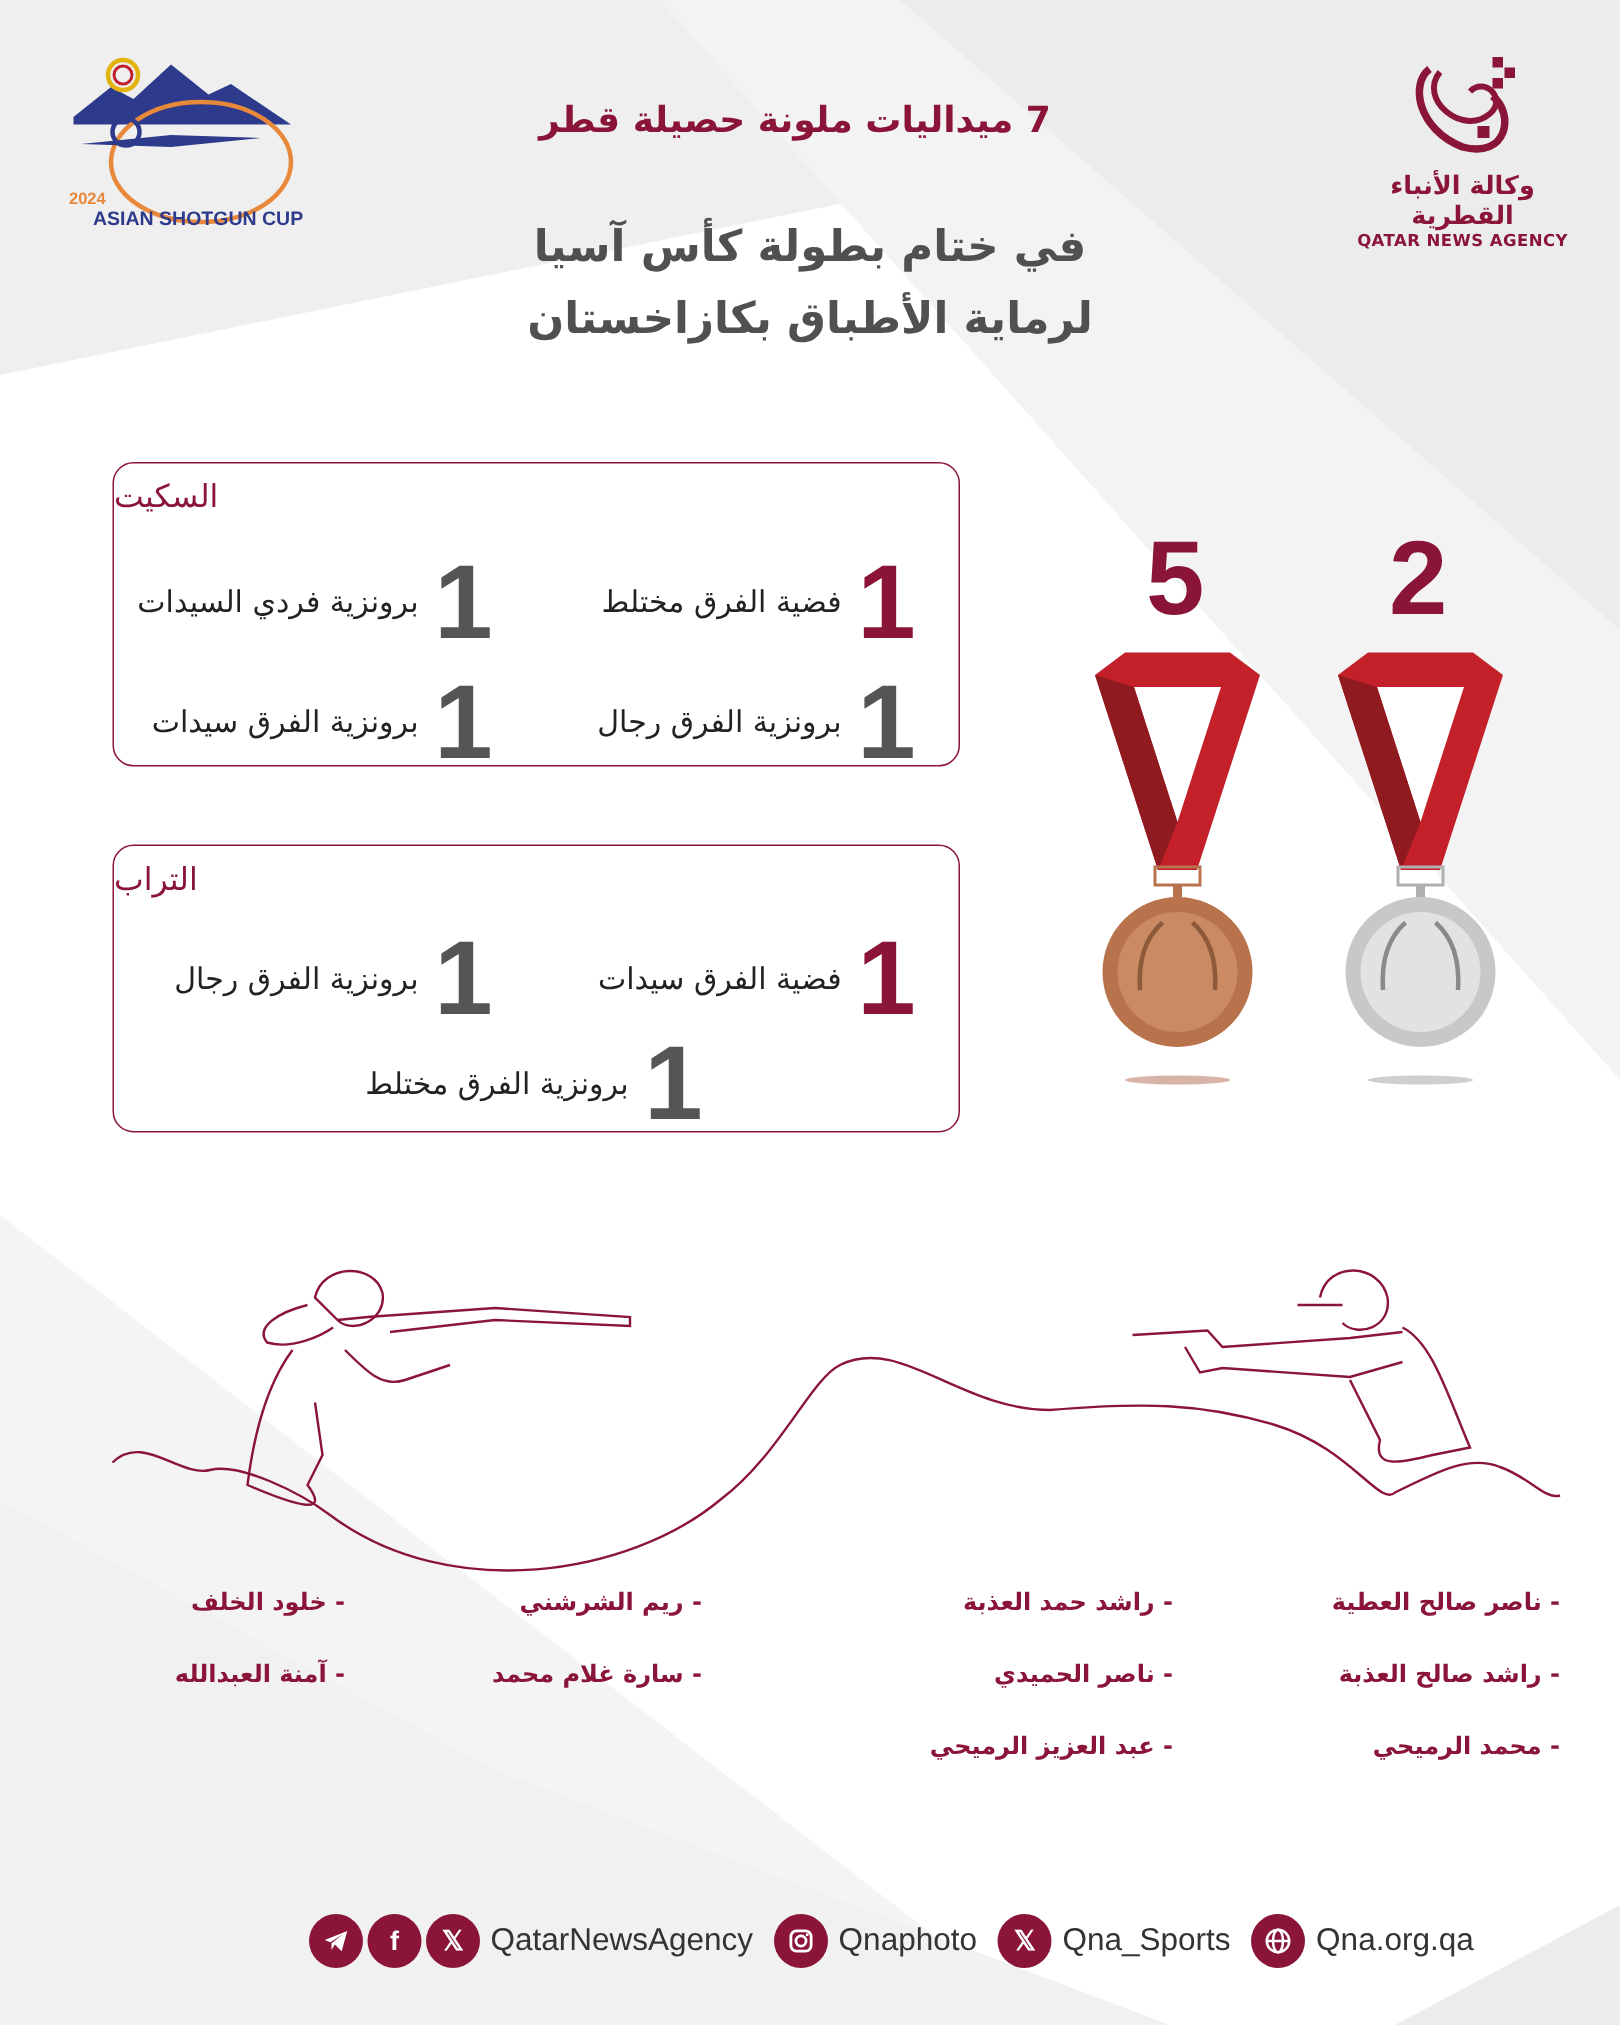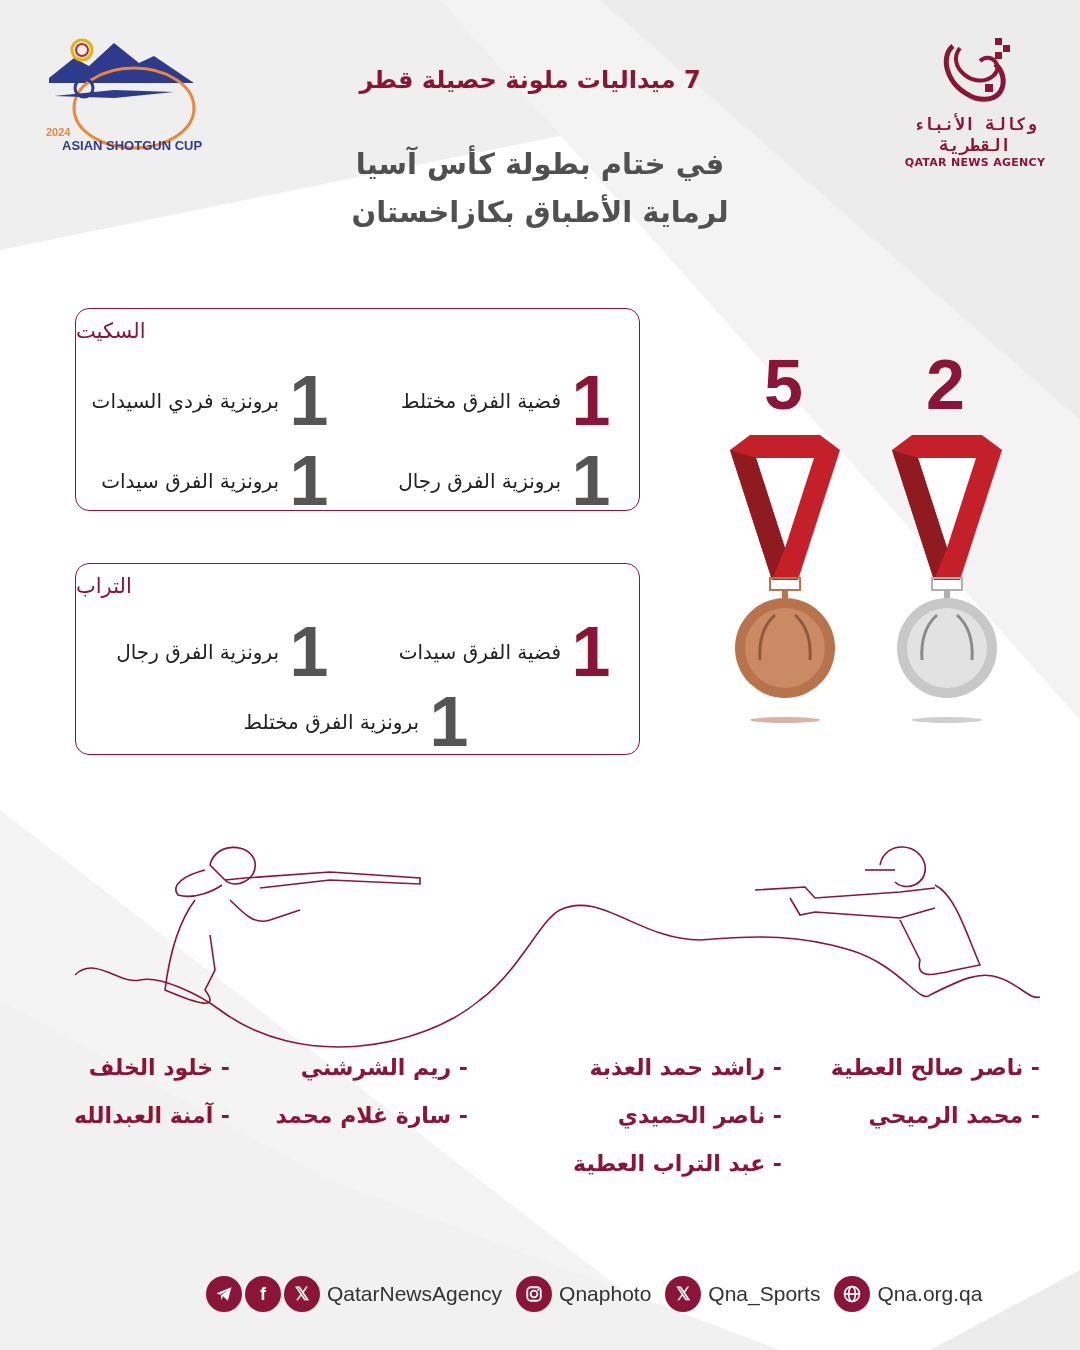--- a/index.html
+++ b/index.html
@@ -3,42 +3,42 @@
 <meta charset="utf-8">
 <style>
   * { box-sizing: border-box; margin: 0; padding: 0; }
   body { width: 1080px; height: 1350px; position: relative; overflow: hidden; background: #ffffff; font-family: "DejaVu Sans", sans-serif; }
   .bg { position: absolute; inset: 0; z-index: 0; }
   .layer { position: absolute; z-index: 1; }
 
   
   .event-logo { left: 44px; top: 38px; width: 160px; height: 120px; }
   .qna-logo { left: 900px; top: 36px; width: 150px; height: 125px; text-align: center; }
-  .qna-ar { font-size: 17px; color: #8a1538; font-weight: bold; margin-top: 2px; direction: rtl; font-family: Liberation Mono, monospace; }
+  .qna-ar { font-size: 17px; color: #8a1538; font-weight: bold; margin-top: 2px; direction: rtl; }
   .qna-en { font-size: 11px; color: #8a1538; font-weight: bold; letter-spacing: 0.3px; }
   .title { left: 230px; top: 66px; width: 600px; text-align: center; direction: rtl; font-size: 24px; font-weight: bold; color: #8a1538; }
   .subtitle { left: 300px; top: 140px; width: 480px; text-align: center; direction: rtl; font-size: 29px; font-weight: bold; color: #505050; line-height: 48px; }
 
   
   .box { position: absolute; left: 75px; width: 565px; border: 1.5px solid #8a1538; border-radius: 14px; background: rgba(255,255,255,0.85); z-index: 1; }
   .box-skeet { top: 308px; height: 203px; }
   .box-trap { top: 563px; height: 192px; }
   .box-title { position: absolute; left: 0; right: 0; top: 10px; text-align: left; font-size: 21px; font-weight: normal; color: #8a1538; direction: rtl; }
   .item { position: absolute; display: flex; flex-direction: row-reverse; align-items: center; gap: 10px; direction: ltr; }
   .num { font-family: "Liberation Sans", sans-serif; font-weight: bold; font-size: 70px; line-height: 60px; width: 40px; text-align: center; }
   .num.silver { color: #8a1538; }
   .num.bronze { color: #555555; }
   .item-label { font-size: 20px; color: #222; direction: rtl; white-space: nowrap; }
 
   
   .medal-count { position: absolute; font-family: "Liberation Sans", sans-serif; font-weight: bold; font-size: 70px; color: #8a1538; z-index: 1; }
   .medal { position: absolute; z-index: 1; }
 
   
-  .names { position: absolute; z-index: 1; direction: rtl; font-size: 22px; font-weight: bold; color: #8a1538; line-height: 48px; white-space: nowrap; }
+  .names { position: absolute; z-index: 1; direction: rtl; font-size: 16px; font-weight: bold; color: #8a1538; line-height: 48px; white-space: nowrap; }
 
   
   .footer { position: absolute; left: 206px; top: 1276px; display: flex; align-items: center; z-index: 1; }
   .sicon { width: 36px; height: 36px; border-radius: 50%; background: #8a1538; display: flex; align-items: center; justify-content: center; color: #fff; font-size: 18px; font-weight: bold; margin-right: 3px; font-family: "Liberation Sans", sans-serif; }
   .slabel { font-size: 21px; color: #333; margin: 0 14px 0 4px; font-family: "Liberation Sans", sans-serif; }
 </style>
 </head>
 <body>
 
 <svg class="bg" width="1080" height="1350" viewBox="0 0 1080 1350">
@@ -161,26 +161,27 @@
     <path d="M880,45 C885,20 920,22 925,45 C928,65 905,72 895,62"></path>
     <path d="M865,50 L895,50"></path>
     <path d="M755,70 L805,67 L815,78 L900,72 L935,68"></path>
     <path d="M790,78 L800,95 L815,92 L900,98 L935,88"></path>
     <path d="M935,65 C955,75 965,110 980,145 L955,150 C935,155 915,160 920,140 L900,100"></path>
   </g>
 </svg>
 
 <div class="names" style="right:40px; top:1044px;">
   <div>- ناصر صالح العطية</div>
+  <div>- راشد صالح العذبة</div>
   <div>- محمد الرميحي</div>
 </div>
 <div class="names" style="right:298px; top:1044px;">
   <div>- راشد حمد العذبة</div>
   <div>- ناصر الحميدي</div>
-  <div>- عبد التراب العطية</div>
+  <div>- عبد العزيز الرميحي</div>
 </div>
 <div class="names" style="right:612px; top:1044px;">
   <div>- ريم الشرشني</div>
   <div>- سارة غلام محمد</div>
 </div>
 <div class="names" style="right:850px; top:1044px;">
   <div>- خلود الخلف</div>
   <div>- آمنة العبدالله</div>
 </div>
 

